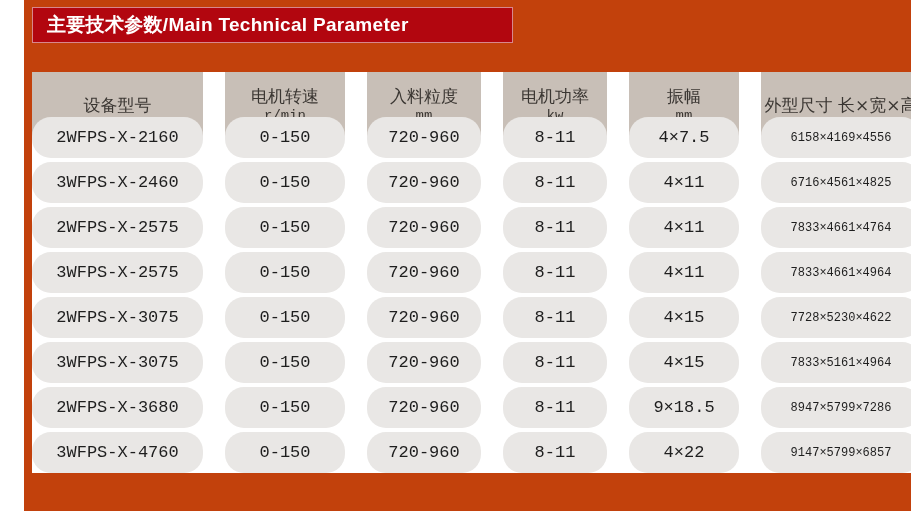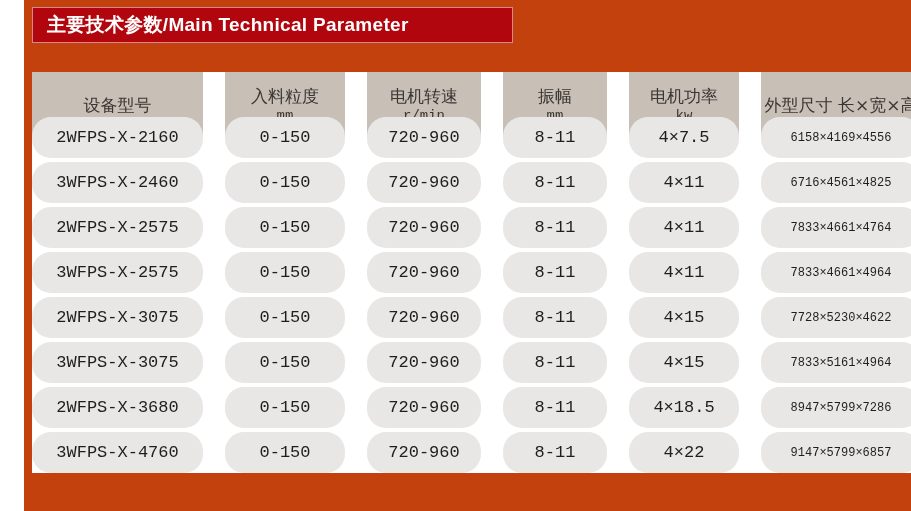--- a/index.html
+++ b/index.html
@@ -69,34 +69,34 @@
 
   <div class="title-bar">
     <span class="title-text">主要技术参数/Main Technical Parameter</span>
   </div>
 
   <div class="param-table" id="param-table">
       <div class="hdr-cell">
         <div class="hdr-label">设备型号</div>
       </div>
       <div class="hdr-cell">
-        <div class="hdr-label">入料粒度</div>
-        <div class="hdr-unit">mm</div>
-      </div>
-      <div class="hdr-cell">
         <div class="hdr-label">电机转速</div>
         <div class="hdr-unit">r/min</div>
       </div>
       <div class="hdr-cell">
-        <div class="hdr-label">振幅</div>
+        <div class="hdr-label">入料粒度</div>
         <div class="hdr-unit">mm</div>
       </div>
       <div class="hdr-cell">
         <div class="hdr-label">电机功率</div>
         <div class="hdr-unit">kw</div>
+      </div>
+      <div class="hdr-cell">
+        <div class="hdr-label">振幅</div>
+        <div class="hdr-unit">mm</div>
       </div>
       <div class="hdr-cell">
         <div class="hdr-label">外型尺寸 长×宽×高</div>
       </div>
       <div class="data-cell">2WFPS-X-2160</div>
       <div class="data-cell">0-150</div>
       <div class="data-cell">720-960</div>
       <div class="data-cell">8-11</div>
       <div class="data-cell">4×7.5</div>
       <div class="data-cell dim-col">6158×4169×4556</div>
@@ -127,21 +127,21 @@
       <div class="data-cell">3WFPS-X-3075</div>
       <div class="data-cell">0-150</div>
       <div class="data-cell">720-960</div>
       <div class="data-cell">8-11</div>
       <div class="data-cell">4×15</div>
       <div class="data-cell dim-col">7833×5161×4964</div>
       <div class="data-cell">2WFPS-X-3680</div>
       <div class="data-cell">0-150</div>
       <div class="data-cell">720-960</div>
       <div class="data-cell">8-11</div>
-      <div class="data-cell">4×18.5</div>
+      <div class="data-cell">9×18.5</div>
       <div class="data-cell dim-col">8947×5799×7286</div>
       <div class="data-cell">3WFPS-X-4760</div>
       <div class="data-cell">0-150</div>
       <div class="data-cell">720-960</div>
       <div class="data-cell">8-11</div>
       <div class="data-cell">4×22</div>
       <div class="data-cell dim-col">9147×5799×6857</div>
     </div>
 
 </div>

